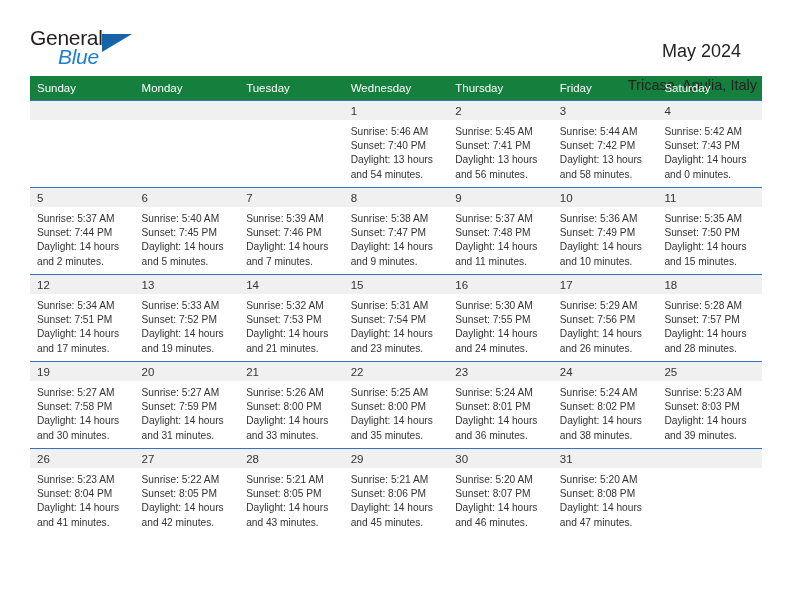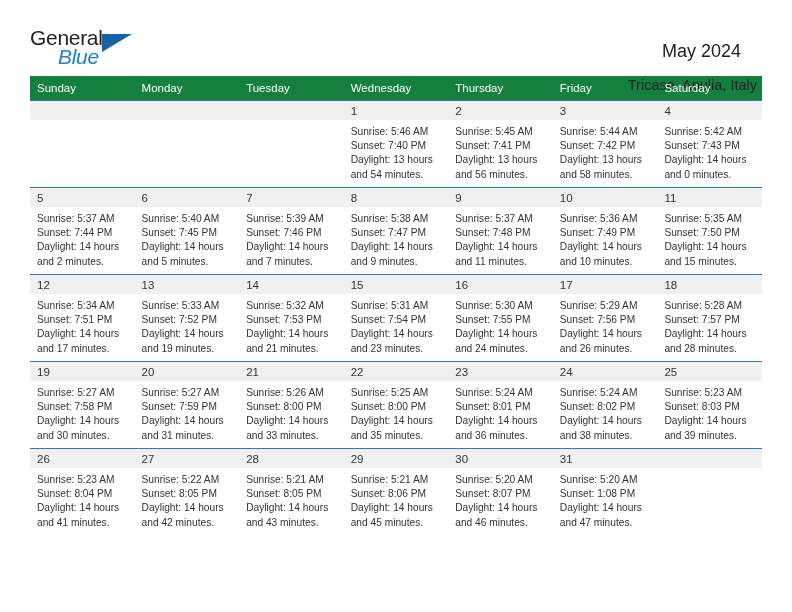--- a/index.html
+++ b/index.html
@@ -442,21 +442,21 @@
               <div>Sunrise: 5:20 AM</div>
               <div>Sunset: 8:07 PM</div>
               <div>Daylight: 14 hours</div>
               <div>and 46 minutes.</div>
             </div>
           </td>
           <td>
             <div class="daynum">31</div>
             <div class="cell-body">
               <div>Sunrise: 5:20 AM</div>
-              <div>Sunset: 1:08 PM</div>
+              <div>Sunset: 8:08 PM</div>
               <div>Daylight: 14 hours</div>
               <div>and 47 minutes.</div>
             </div>
           </td>
           <td>
             <div class="daynum empty"></div>
           </td>
         </tr>
       </tbody>
   </table>

